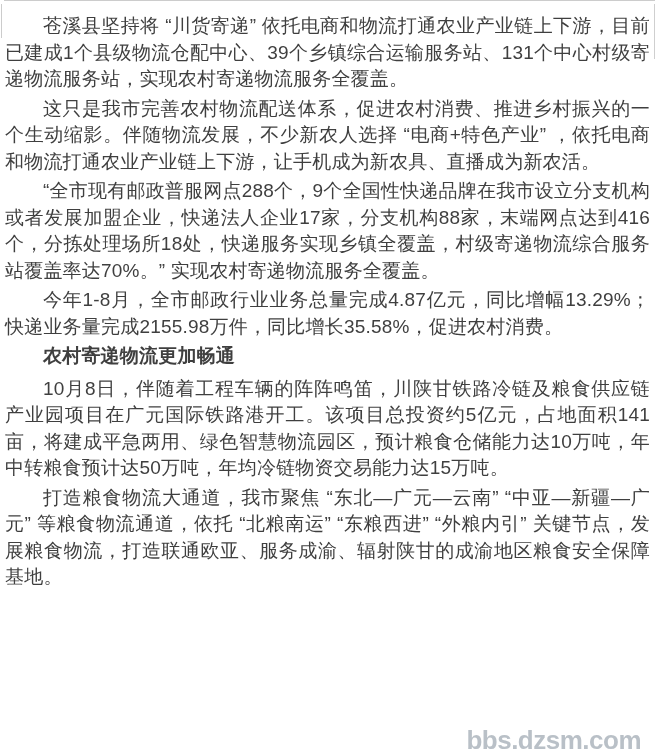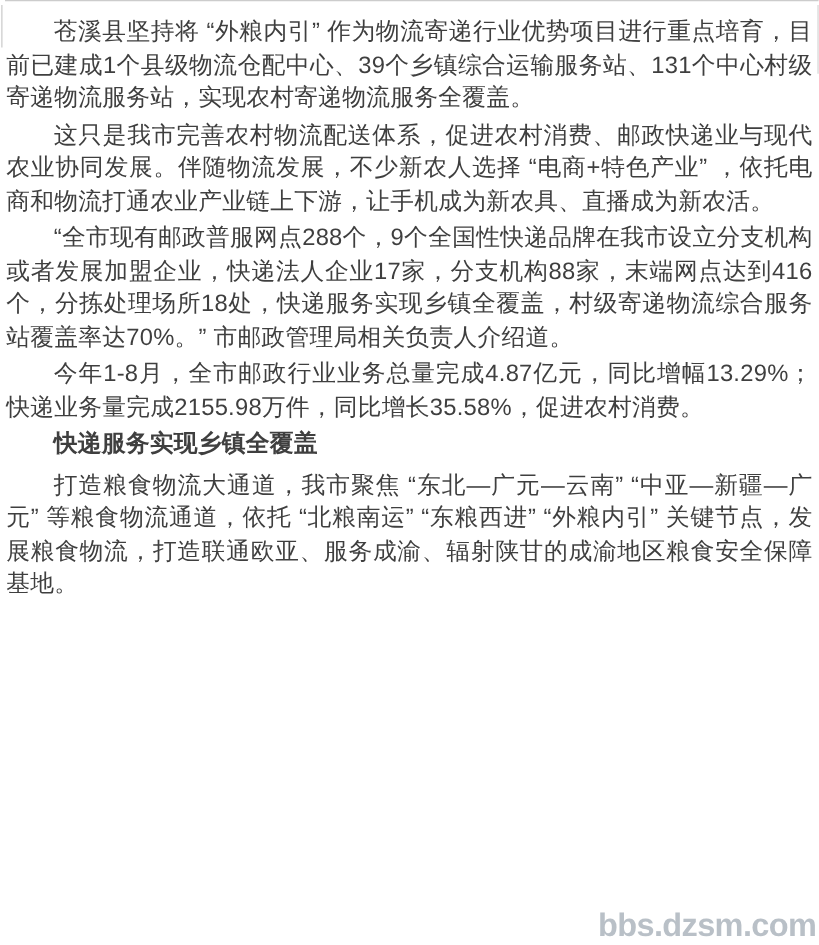--- a/index.html
+++ b/index.html
@@ -44,40 +44,41 @@
     background: #cccccc;
   }
   .border-right {
     position: absolute;
     top: 4px; right: 0;
     width: 1px; height: 55px;
     background: #cfcfcf;
   }
   .watermark {
     position: absolute;
-    right: 2px;
+    right: 14px;
     bottom: 0;
     font-size: 26px;
     font-weight: bold;
     letter-spacing: -0.5px;
     color: rgba(173, 181, 189, 0.85);
     pointer-events: none;
     white-space: nowrap;
   }
 </style>
 </head>
 <body>
 
 <div class="border-top"></div>
 <div class="border-left"></div>
 <div class="border-right"></div>
 
 <div class="content">
-  <p>苍溪县坚持将 “外粮内引” 作为物流寄递行业优势项目进行重点培育，目前已建成1个县级物流仓配中心、39个乡镇综合运输服务站、131个中心村级寄递物流服务站，实现农村寄递物流服务全覆盖。</p>
-  <p>这只是我市完善农村物流配送体系，促进农村消费、邮政快递业与现代农业协同发展。伴随物流发展，不少新农人选择 “电商+特色产业” ，依托电商和物流打通农业产业链上下游，让手机成为新农具、直播成为新农活。</p>
-  <p>“全市现有邮政普服网点288个，9个全国性快递品牌在我市设立分支机构或者发展加盟企业，快递法人企业17家，分支机构88家，末端网点达到416个，分拣处理场所18处，快递服务实现乡镇全覆盖，村级寄递物流综合服务站覆盖率达70%。” 市邮政管理局相关负责人介绍道。</p>
+  <p>苍溪县坚持将 “川货寄递” 依托电商和物流打通农业产业链上下游，目前已建成1个县级物流仓配中心、39个乡镇综合运输服务站、131个中心村级寄递物流服务站，实现农村寄递物流服务全覆盖。</p>
+  <p>这只是我市完善农村物流配送体系，促进农村消费、推进乡村振兴的一个生动缩影。伴随物流发展，不少新农人选择 “电商+特色产业” ，依托电商和物流打通农业产业链上下游，让手机成为新农具、直播成为新农活。</p>
+  <p>“全市现有邮政普服网点288个，9个全国性快递品牌在我市设立分支机构或者发展加盟企业，快递法人企业17家，分支机构88家，末端网点达到416个，分拣处理场所18处，快递服务实现乡镇全覆盖，村级寄递物流综合服务站覆盖率达70%。” 实现农村寄递物流服务全覆盖。</p>
   <p>今年1-8月，全市邮政行业业务总量完成4.87亿元，同比增幅13.29%；快递业务量完成2155.98万件，同比增长35.58%，促进农村消费。</p>
-  <p class="section-heading">快递服务实现乡镇全覆盖</p>
+  <p class="section-heading">农村寄递物流更加畅通</p>
+  <p>10月8日，伴随着工程车辆的阵阵鸣笛，川陕甘铁路冷链及粮食供应链产业园项目在广元国际铁路港开工。该项目总投资约5亿元，占地面积141亩，将建成平急两用、绿色智慧物流园区，预计粮食仓储能力达10万吨，年中转粮食预计达50万吨，年均冷链物资交易能力达15万吨。</p>
   <p>打造粮食物流大通道，我市聚焦 “东北—广元—云南” “中亚—新疆—广元” 等粮食物流通道，依托 “北粮南运” “东粮西进” “外粮内引” 关键节点，发展粮食物流，打造联通欧亚、服务成渝、辐射陕甘的成渝地区粮食安全保障基地。</p>
 
 </div>
 
 <div class="watermark">bbs.dzsm.com</div>
 
 </body></html>

